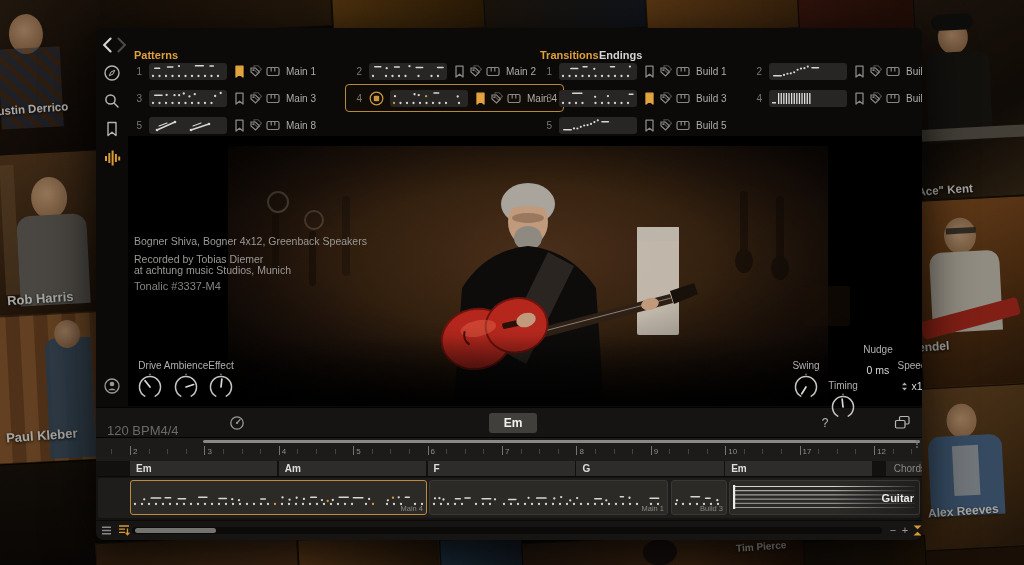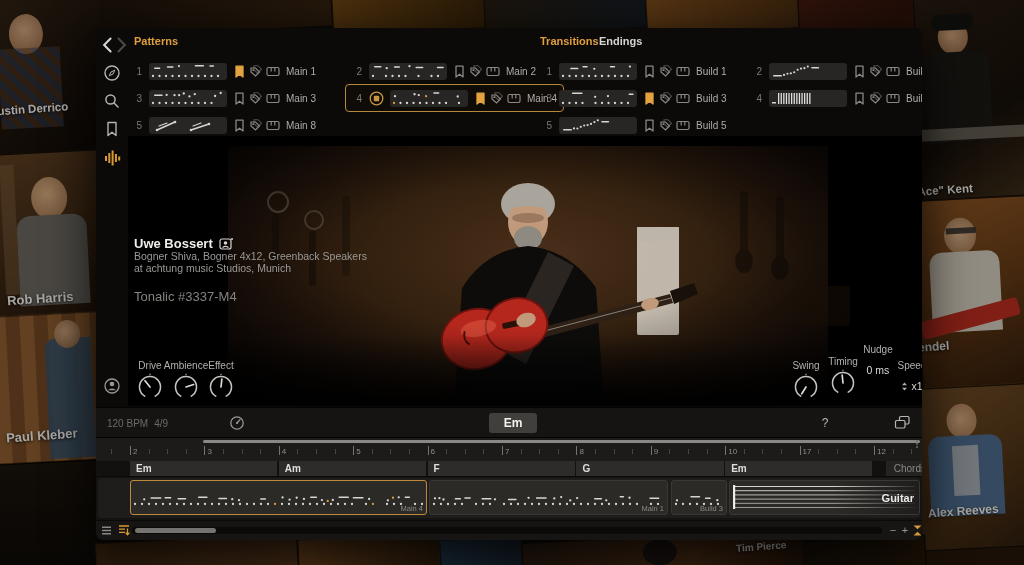--- a/index.html
+++ b/index.html
@@ -13,21 +13,21 @@
            text-shadow:0 1px 3px rgba(0,0,0,.9);transform:rotate(-4deg);white-space:nowrap;z-index:3;}
   #bg-dim{position:absolute;inset:0;background:rgba(8,5,3,.30);z-index:4;}
   .headc{position:absolute;border-radius:50%;}
   
   #win{position:absolute;left:96px;top:28px;width:826px;height:512px;background:#0b0a09;
        border-radius:7px;box-shadow:0 10px 50px rgba(0,0,0,.85);z-index:10;overflow:hidden;}
   
   #sidebar{left:0;top:0;width:32px;height:512px;}
   .side-ic{position:absolute;left:7px;width:18px;height:18px;}
   
-  .hdr-label{font-size:11px;font-weight:bold;}
+  .hdr-label{font-size:11px;font-weight:bold;margin-top:14px;}
   .orange{color:#e09f3e;}
   .tab-dim{color:#d6d4d1;}
   
   .slot{position:absolute;display:flex;align-items:center;height:26px;padding:0 6px;
         border:1px solid transparent;border-radius:4px;}
   .slot.sel{border-color:#b5883c;background:rgba(24,18,9,.35);}
   .slot .num{width:10px;text-align:right;font-size:10px;color:#7a7875;margin-right:7px;flex:none;}
   .thumb{width:78px;height:17px;background:#272624;border-radius:3px;flex:none;margin-right:7px;position:relative;overflow:hidden;}
   .slot .ics{display:flex;align-items:center;gap:4px;flex:none;margin-right:6px;}
   .slot .slabel{font-size:10px;color:#aeaca9;white-space:nowrap;}
@@ -37,30 +37,30 @@
   #vstage{position:absolute;left:100px;top:10px;width:600px;height:260px;
      background:radial-gradient(ellipse at 52% 42%,#4a2f1b 0%,#34210f 38%,#1b100a 70%,#000 100%);}
   #vignette{position:absolute;inset:0;
      background:radial-gradient(ellipse at 50% 45%,rgba(0,0,0,0) 34%,rgba(0,0,0,.45) 68%,rgba(0,0,0,.95) 100%);}
   #vfadeb{position:absolute;left:0;bottom:0;width:100%;height:70px;background:linear-gradient(rgba(0,0,0,0),rgba(0,0,0,.9));}
   
   #artist{left:38px;top:208px;width:300px;z-index:5;}
   #artist .name{font-size:13px;font-weight:bold;color:#f0eeeb;display:flex;align-items:center;gap:6px;}
   #artist .dim{font-size:10.5px;color:#9b9995;line-height:11.5px;}
   #artist .more{font-size:10.5px;font-weight:bold;color:#dddbd8;margin-top:1px;}
-  #artist .tid{font-size:13px;color:#85837f;margin-top:15px;}
+  #artist .tid{font-size:11px;color:#85837f;margin-top:3px;}
   
   .knob{position:absolute;width:36px;display:flex;flex-direction:column;align-items:center;z-index:6;}
   .knob .klabel{font-size:10px;color:#b2b0ad;margin-bottom:1px;}
   .pcol{position:absolute;width:40px;display:flex;flex-direction:column;align-items:center;z-index:6;}
   .pcol .klabel{font-size:10px;color:#b2b0ad;}
   .pcol .pval{font-size:10.5px;color:#d9d7d4;margin-top:9px;display:flex;align-items:center;gap:3px;}
   
   #transport{left:0;top:379px;width:826px;height:30px;background:#151412;border-top:1px solid #040303;}
-  #bpm{left:11px;top:0;height:30px;display:flex;align-items:center;gap:6px;font-size:10px;color:#6b6966;}
+  #bpm{left:11px;top:0;height:30px;display:flex;align-items:flex-end;gap:0;font-size:13px;color:#6b6966;}
   #keytxt{left:199px;top:0;width:100px;height:30px;line-height:30px;text-align:center;font-size:10.5px;color:#cfcdc9;}
   #chordchip{left:393px;top:5px;width:48px;height:20px;background:#403f3c;border-radius:3px;
              font-size:12px;font-weight:bold;color:#f4f2ef;text-align:center;line-height:20px;}
   #previewg{left:578px;top:0;height:30px;display:flex;align-items:center;gap:7px;}
   #previewg .ptxt{font-size:11px;color:#e8e6e3;}
   #helpq{left:714px;top:0;width:30px;height:30px;line-height:30px;text-align:center;color:#b8b6b3;font-size:12px;}
   
   #ruler{left:0;top:409px;width:826px;height:24px;background:#1c1b19;border-top:1px solid #020202;}
   #scrollline{left:107px;top:412px;width:717px;height:3px;background:#8a8885;border-radius:2px;z-index:3;}
   #chordlane{left:0;top:433px;width:826px;height:15px;background:#121110;}
@@ -578,30 +578,22 @@
       </g>
 
       <ellipse cx="398" cy="184" rx="10" ry="7" fill="#c19a7b" transform="rotate(-18 398 184)"></ellipse>
       <ellipse cx="522" cy="168" rx="9" ry="6" fill="#c19a7b" transform="rotate(-14 522 168)"></ellipse>
     </svg>
     <div id="vignette"></div>
     <div id="vfadeb"></div>
   </div>
 
   <div id="artist" class="abs">
-    <div class="name">
-          <span>Uwe Bossert</span>
-      <svg width="15" height="13" viewBox="0 0 15 13">
-            <rect x="1" y="2" width="11" height="10" rx="2" stroke="#d8d6d3" stroke-width="1.2" fill="none"></rect>
-            <circle cx="6.5" cy="6" r="1.8" fill="#d8d6d3"></circle>
-            <path d="M3.5 10.6 Q6.5 8 9.5 10.6" stroke="#d8d6d3" stroke-width="1.2" fill="none"></path>
-            <path d="M13 1 v2 M12 2 h2" stroke="#d8d6d3" stroke-width="1"></path>
-          </svg>
-    </div>
     <div class="dim">Bogner Shiva, Bogner 4x12, Greenback Speakers</div>
+    <div class="dim" style="margin-top:6px;">Recorded by Tobias Diemer</div>
     <div class="dim">at achtung music Studios, Munich</div>
     <div class="tid">Tonalic #3337-M4</div>
   </div>
 
   <div id="knobzone">
         <div class="knob" style="left: 36px; top: 332px;">
           <span class="klabel">Drive</span>
           <svg width="30" height="30" viewBox="0 0 30 30">
             <circle cx="15" cy="2.4" r="0.9" fill="#77756f"></circle>
             <path d="M9.75 24.09 A10.5 10.5 0 1 1 20.25 24.09" stroke="#c6c4c1" stroke-width="1.6" fill="none" stroke-linecap="round"></path>
@@ -625,21 +617,21 @@
           </svg>
         </div>
         <div class="knob" style="left: 692px; top: 332px;">
           <span class="klabel">Swing</span>
           <svg width="30" height="30" viewBox="0 0 30 30">
             <circle cx="15" cy="2.4" r="0.9" fill="#77756f"></circle>
             <path d="M9.75 24.09 A10.5 10.5 0 1 1 20.25 24.09" stroke="#c6c4c1" stroke-width="1.6" fill="none" stroke-linecap="round"></path>
             <path d="M15 15 L10.76064588613436 21.784384769251407" stroke="#dcdad7" stroke-width="1.7" stroke-linecap="round"></path>
           </svg>
         </div>
-        <div class="knob" style="left: 729px; top: 328px;">
+        <div class="knob" style="left: 729px; top: 352px;">
           <span class="klabel">Timing</span>
           <svg width="30" height="30" viewBox="0 0 30 30">
             <circle cx="15" cy="2.4" r="0.9" fill="#77756f"></circle>
             <path d="M9.75 24.09 A10.5 10.5 0 1 1 20.25 24.09" stroke="#c6c4c1" stroke-width="1.6" fill="none" stroke-linecap="round"></path>
             <path d="M15 15 L14.163772293858772 7.043824837053814" stroke="#dcdad7" stroke-width="1.7" stroke-linecap="round"></path>
           </svg>
         </div>
         <div class="pcol" style="left: 762px; top: 316px;">
           <span class="klabel">Nudge</span>
           <span class="pval">0 ms</span>
@@ -651,21 +643,21 @@
               <path d="M3.5 0.5 L6 3.2 H1 Z M3.5 8.5 L1 5.8 H6 Z" fill="#b2b0ad"></path>
             </svg>
             <span>x1</span>
           </span>
         </div>
       </div>
 
   <div id="transport" class="abs">
     <div id="bpm" class="abs">
       <span>120 BPM</span>
-      <span>4/9</span>
+      <span>4/4</span>
     </div>
     <svg class="abs" style="left:133px;top:7px;" width="16" height="16" viewBox="0 0 16 16">
           <circle cx="8" cy="8" r="6.2" stroke="#9a9895" stroke-width="1.3" fill="none"></circle>
           <path d="M8 8 L11 4.6" stroke="#9a9895" stroke-width="1.3" stroke-linecap="round"></path>
           <circle cx="8" cy="8" r="1.1" fill="#9a9895"></circle>
         </svg>
     <div id="chordchip" class="abs">Em</div>
     <div id="helpq" class="abs">?</div>
     <svg class="abs" style="left:798px;top:7px;" width="17" height="15" viewBox="0 0 17 15">
           <rect x="5.5" y="1.5" width="9.5" height="7.5" rx="1.2" stroke="#b8b6b3" stroke-width="1.2" fill="none"></rect>

